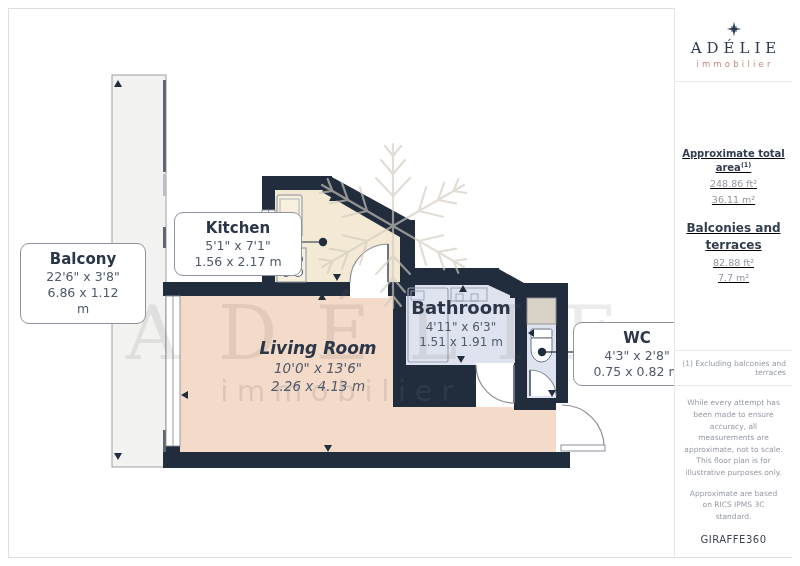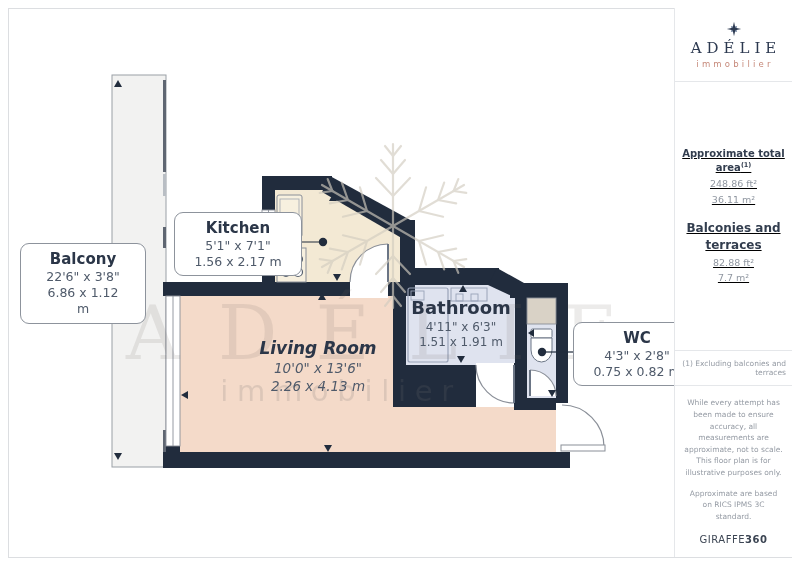--- a/index.html
+++ b/index.html
@@ -32,21 +32,21 @@
   #logo-tagline{font-size:8.5px;letter-spacing:3.2px;padding-left:3px;color:#c6897a;}
   #sb-areas{flex:1;display:flex;flex-direction:column;justify-content:center;align-items:center;
             text-align:center;gap:2px;text-decoration:underline;}
   .sb-label{font-size:10px;font-weight:bold;color:#323d4e;line-height:1.4;}
   .sb-label sup{font-size:6.5px;}
   .sb-val{font-size:9.5px;color:#9097a1;line-height:1.45;}
   #sb-footnote{padding:8px 6px;text-align:right;font-size:7.5px;color:#959ba4;}
   #sb-legal{padding:11px 9px 10px;text-align:center;font-size:7.5px;color:#959ba4;
             line-height:1.55;border-bottom:none;}
   #sb-brand{margin-top:9px;font-size:10px;color:#3c4553;letter-spacing:0.5px;}
-  #sb-brand b{font-weight:bold;}
+  #sb-brand b{font-weight:normal;}
   .gap8{height:9px;}
 </style>
 </head>
 <body>
 
 <div id="canvas">
   <div id="frame"></div>
 
   <svg id="plan-svg" width="800" height="566" viewBox="0 0 800 566">
 

